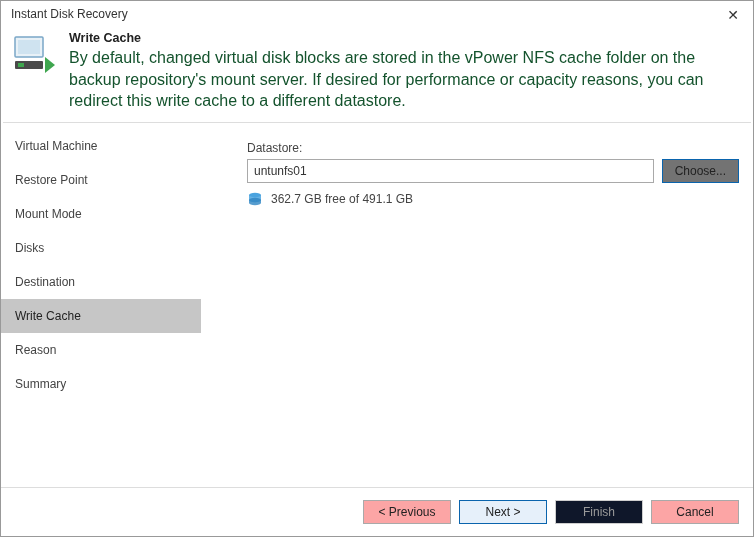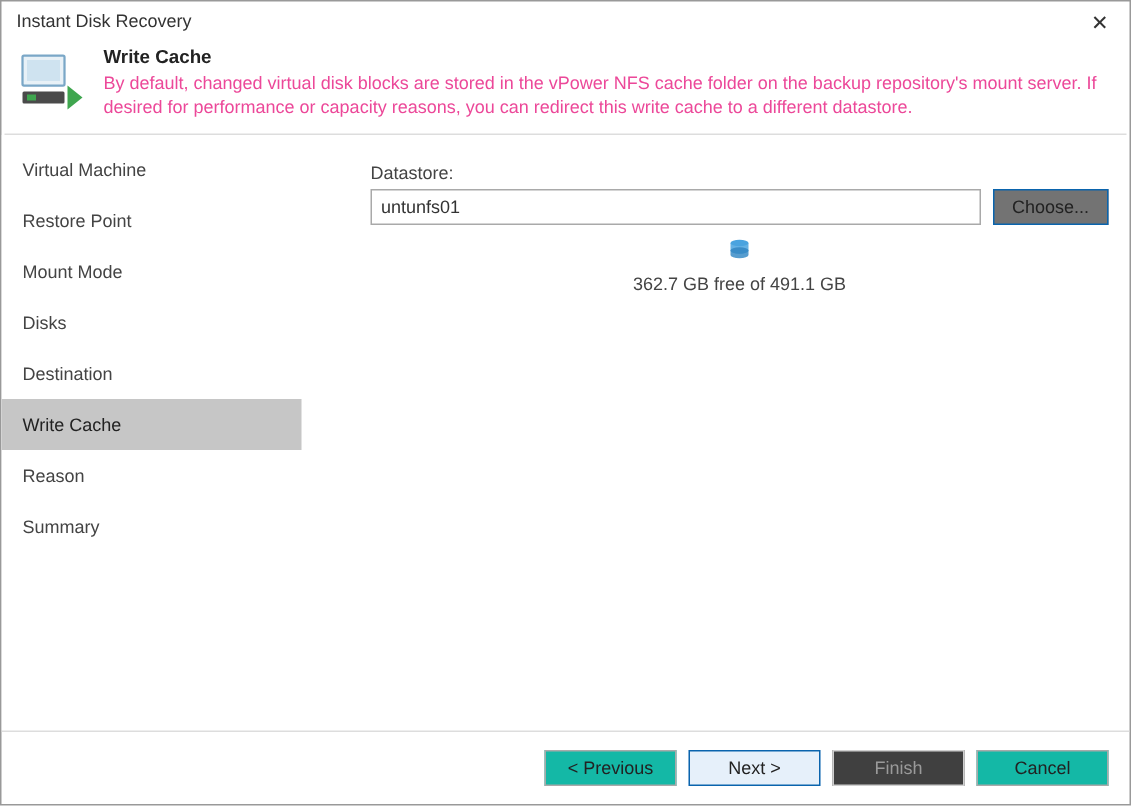--- a/index.html
+++ b/index.html
@@ -35,21 +35,21 @@
       align-items: flex-start;
     }
     .header-icon {
       width: 44px;
       height: 40px;
       flex-shrink: 0;
       margin-top: 4px;
     }
     .header-text { flex: 1; }
     .header-title { font-weight: 700; font-size: 12.5px; margin-bottom: 2px; color: #222; }
-    .header-desc { font-size: 12px; color: #ec4899; line-height: 1.35; }
+    .header-desc { font-size: 16px; color: #14532d; line-height: 1.35; }
     .divider { border-top: 1px solid #ddd; margin: 0 2px; }
     .body {
       display: flex;
       flex: 1;
       min-height: 0;
       gap: 12px;
     }
     .sidebar {
       width: 200px;
       border-right-width: 0;
@@ -107,46 +107,45 @@
       cursor: pointer;
       min-width: 74px;
     }
     .info-row {
       display: flex;
       align-items: center;
       gap: 8px;
       margin-left: 20px;
       margin-top: 6px;
       color: #444;
-      flex-direction: column;
     }
     .disk-icon { width: 16px; height: 16px; }
     .footer {
       display: flex;
       justify-content: flex-end;
       gap: 8px;
       padding: 12px 14px;
       border-top: 1px solid #ddd;
     }
     .btn {
       min-width: 88px;
       height: 24px;
       border: 1px solid #a9a9a9;
-      background: #14b8a6;
+      background: #fca5a5;
       font-size: 12px;
       color: #222;
       cursor: pointer;
     }
     .btn.primary {
       border: 1px solid #0a64ad;
       background: #e6f0fa;
     }
     .btn:disabled {
       color: #9a9a9a;
-      background: #404040;
+      background: #0f172a;
       border-color: #cfcfcf;
       cursor: default;
     }
   </style>
 </head>
 <body>
 
 <div class="titlebar">
   <span>Instant Disk Recovery</span>
   <span class="close-x">✕</span>

